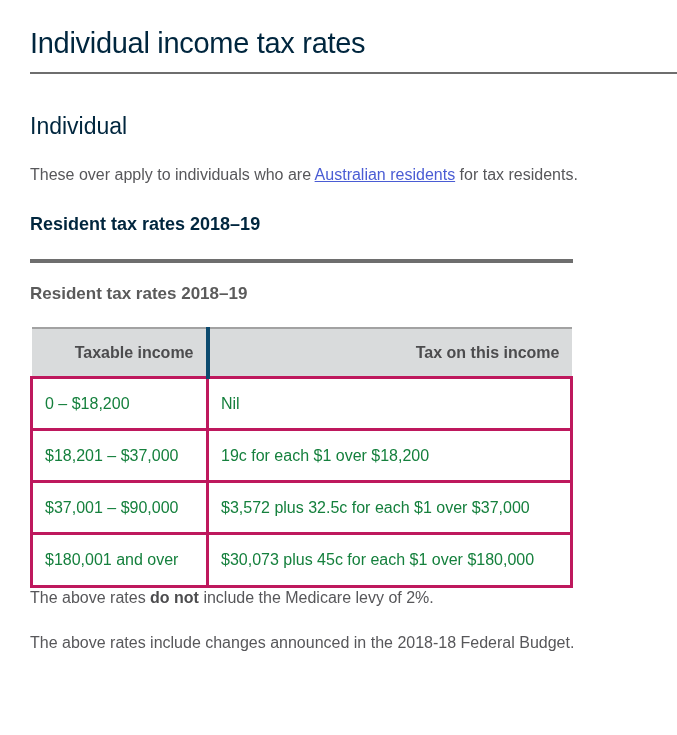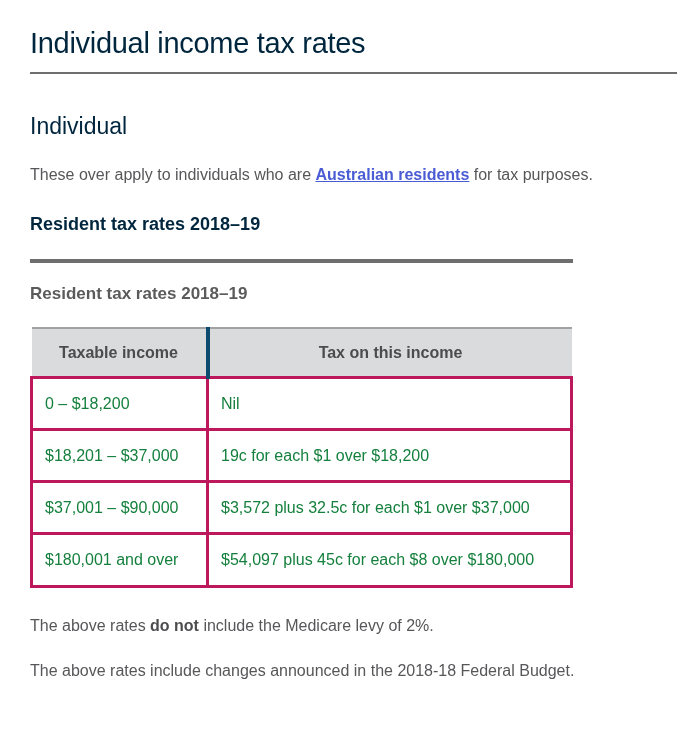--- a/index.html
+++ b/index.html
@@ -38,21 +38,20 @@
   }
   p.intro{
     font-size:16px;
     margin-top:25px;
     color:#57575a;
   }
   a.text-link{
     color:var(--link-blue);
     text-decoration:underline;
     cursor:pointer;
-    font-weight:bold;
   }
   h3.subheading{
     font-size:18px;
     font-weight:700;
     color:var(--heading-navy);
     margin-top:29px;
   }
   .thick-rule{
     width:543px;
     height:4px;
@@ -69,53 +68,52 @@
     border-collapse:collapse;
     table-layout:fixed;
     width:543px;
     margin-top:22px;
     font-size:16px;
   }
   table.rates th{
     background:var(--table-header-bg);
     color:#4c4c4e;
     font-weight:700;
-    text-align:center;
+    text-align:right;
     padding:14px 12px;
     border-top:2px solid #a2a2a2;
     border-bottom:1px solid #c9c9c9;
   }
   table.rates th + th{
     border-left:4px solid #0c4a6e;
   }
   table.rates th:first-child{width:176px;}
   table.rates td{
     border:3px solid #be185d;
     padding:15px 12px;
     color:#15803d;
     background:#ffffff;
   }
   p.note{
     font-size:16px;
     color:#57575a;
-    margin-top:28px;
   }
   p.note + p.note{margin-top:26px;}
   p.note strong{color:#4c4c4e;}
 </style>
 </head>
 <body>
 
 <div class="page">
 
   <h1 class="page-title">Individual income tax rates</h1>
 
   <h2 class="section-heading">Individual</h2>
 
-  <p class="intro"><span>These over apply to individuals who are </span><a class="text-link" href="#">Australian residents</a><span> for tax purposes.</span></p>
+  <p class="intro"><span>These over apply to individuals who are </span><a class="text-link" href="#">Australian residents</a><span> for tax residents.</span></p>
 
   <h3 class="subheading">Resident tax rates 2018–19</h3>
 
   <div class="thick-rule"></div>
 
   <p class="table-caption">Resident tax rates 2018–19</p>
 
   <table class="rates">
     <thead>
       <tr>
@@ -131,21 +129,21 @@
       <tr>
         <td>$18,201 – $37,000</td>
         <td>19c for each $1 over $18,200</td>
       </tr>
       <tr>
         <td>$37,001 – $90,000</td>
         <td>$3,572 plus 32.5c for each $1 over $37,000</td>
       </tr>
       <tr>
         <td>$180,001 and over</td>
-        <td>$54,097 plus 45c for each $8 over $180,000</td>
+        <td>$30,073 plus 45c for each $1 over $180,000</td>
       </tr>
     </tbody>
   </table>
 
   <p class="note"><span>The above rates </span><strong>do not</strong><span> include the Medicare levy of 2%.</span></p>
 
   <p class="note">The above rates include changes announced in the 2018-18 Federal Budget.</p>
 
 </div>
 

